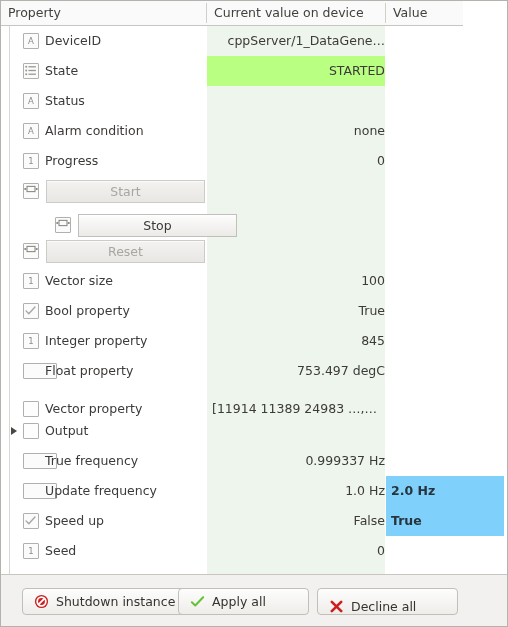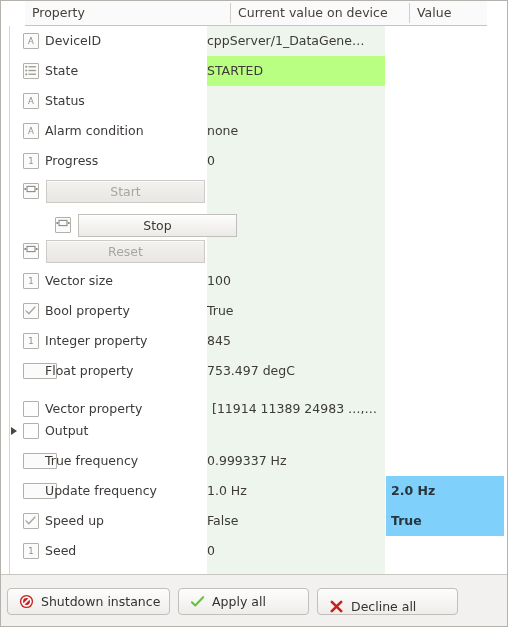--- a/index.html
+++ b/index.html
@@ -16,21 +16,20 @@
     box-sizing:border-box;
     border:1px solid #b5b2ae;
   }
 
   
   .hdr{
     position:absolute;left:0;top:0;height:25px;width:462px;
     background:#fbfafa;
     border-bottom:1px solid #c8c5c1;
     box-sizing:border-box;
-    margin-left:24px;
   }
   .hdr .hcell{
     position:absolute;top:0;height:24px;line-height:24px;
     font-size:12.5px;color:#44403c;
     padding-left:7px;box-sizing:border-box;
     white-space:nowrap;overflow:hidden;
   }
   .hdr .sep{
     position:absolute;top:2px;height:20px;width:1px;background:#d2cfcb;
   }
@@ -76,21 +75,21 @@
   .expander{
     position:absolute;left:10px;top:11px;width:0;height:0;
     border-left:6px solid #4a4744;
     border-top:4px solid transparent;
     border-bottom:4px solid transparent;
   }
 
   
   .cur{
     position:absolute;left:206px;top:0;width:178px;height:30px;
-    line-height:30px;text-align:left;font-size:12.5px;color:#3d3a38;
+    line-height:30px;text-align:right;font-size:12.5px;color:#3d3a38;
     white-space:nowrap;overflow:hidden;
   }
   .cur.started{background:#b9ff82;}
   .cur.vec{text-align:left;padding-left:5px;box-sizing:border-box;}
 
   
   .val{
     position:absolute;left:385px;top:0;width:120px;height:30px;
     line-height:30px;text-align:left;padding-left:5px;box-sizing:border-box;
     font-size:12.5px;color:#27343d;white-space:nowrap;overflow:hidden;font-weight:bold;
@@ -120,21 +119,21 @@
   .fbtn{
     position:absolute;top:13px;height:27px;
     border:1px solid #c2beb9;border-radius:4px;
     background:linear-gradient(#fdfdfd,#efedea);
     box-sizing:border-box;
     display:flex;align-items:center;
     padding:0 11px;font-size:12.5px;color:#35332f;
     white-space:nowrap;
   }
   .fbtn .glyph{display:inline-flex;margin-right:7px;align-items:center;}
-  #btn-shutdown{left:6px;width:163px;}
+  #btn-shutdown{left:21px;width:163px;}
   #btn-apply{left:177px;width:131px;}
   #btn-decline{left:316px;width:141px;align-items:flex-end;}
 </style>
 </head>
 <body>
 
 <div id="app">
 
   <div class="hdr">
     <div class="hcell" id="h0" style="left:0;width:206px;">Property</div>

